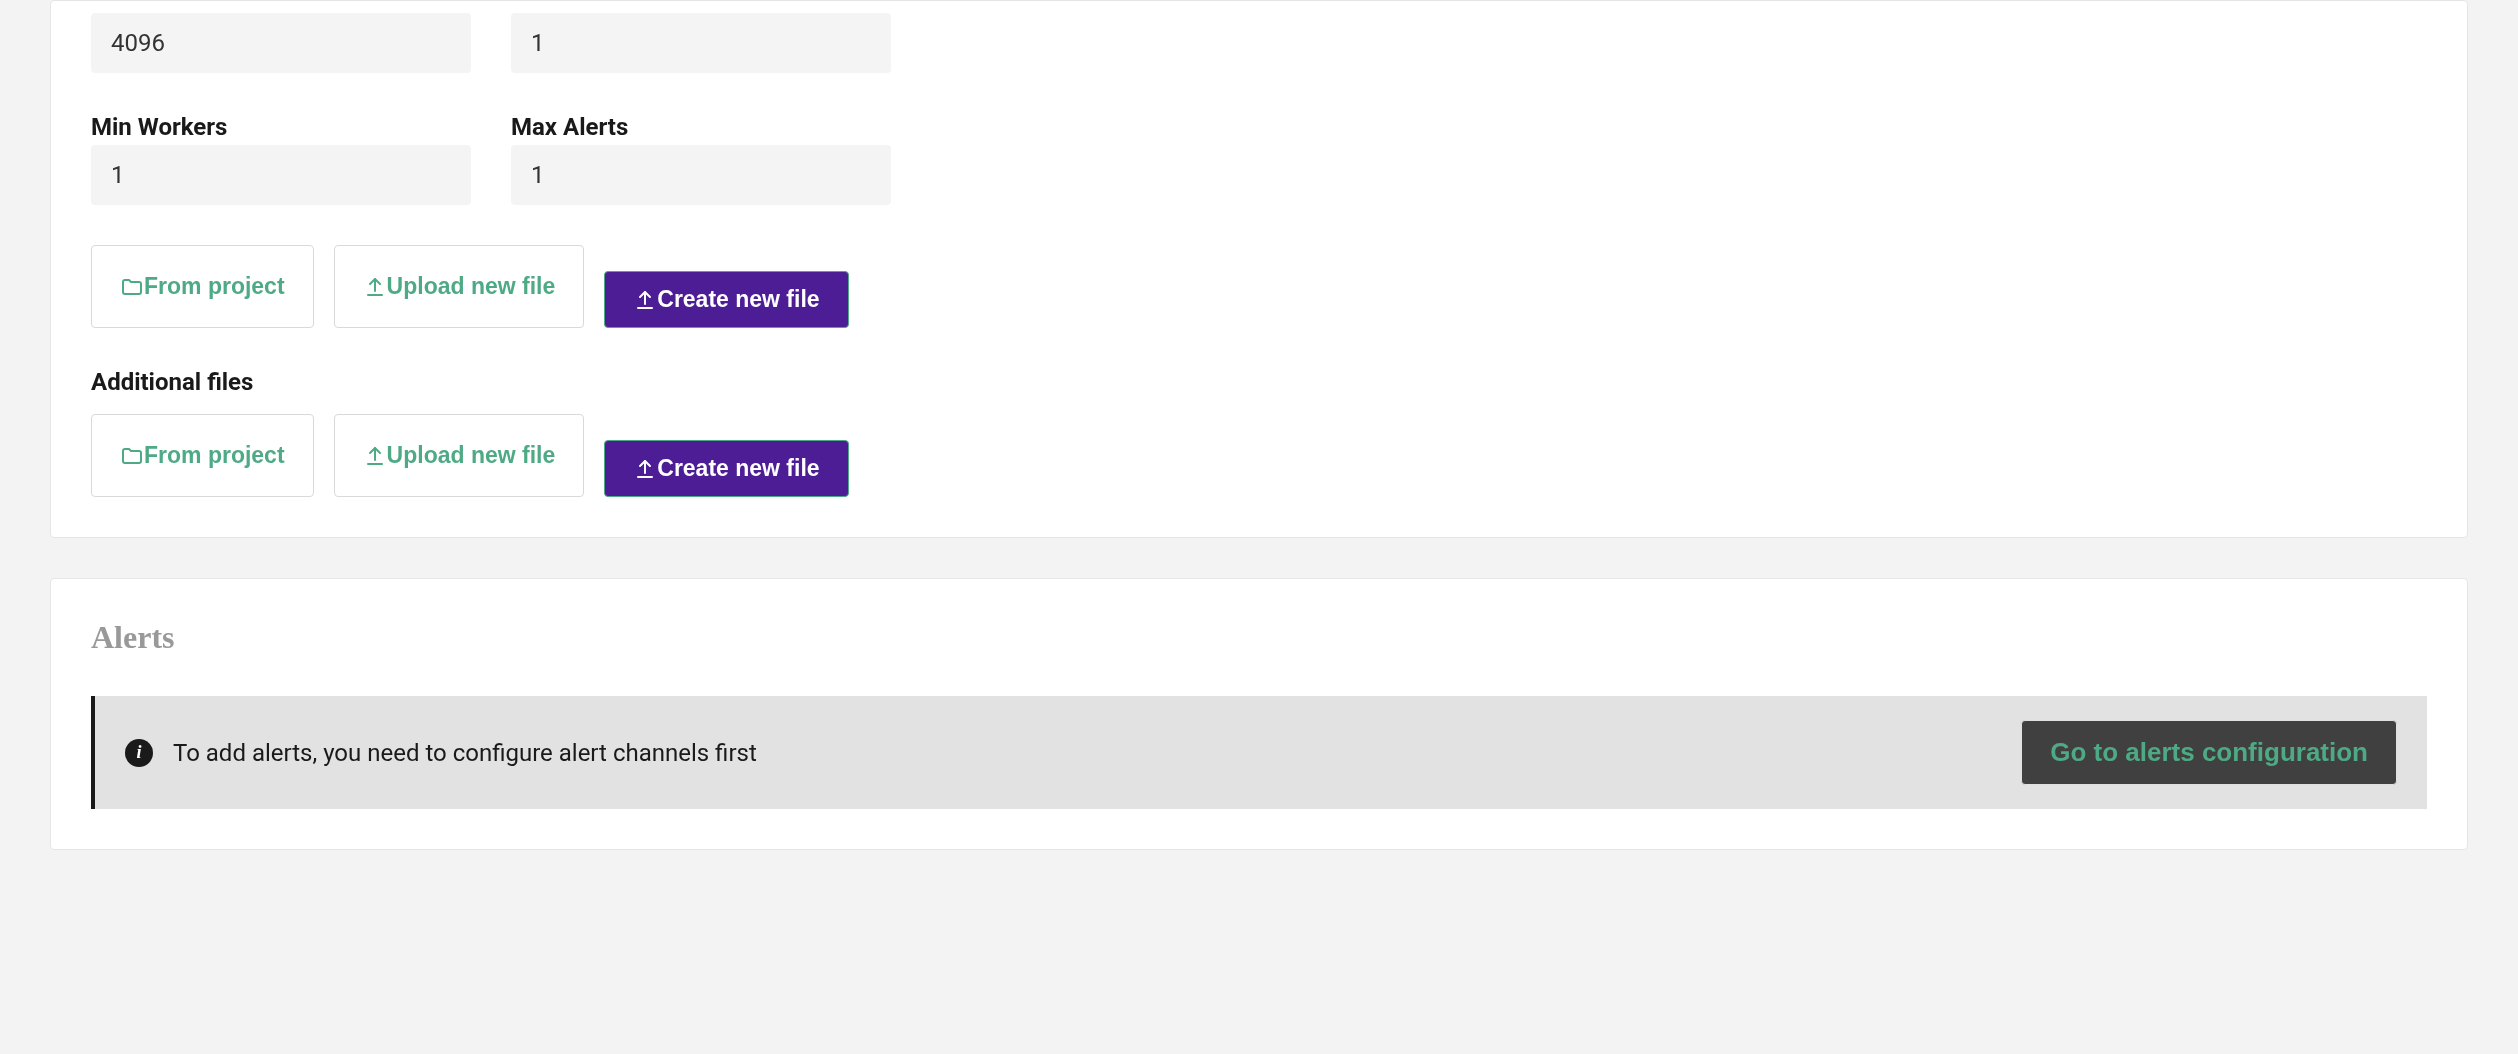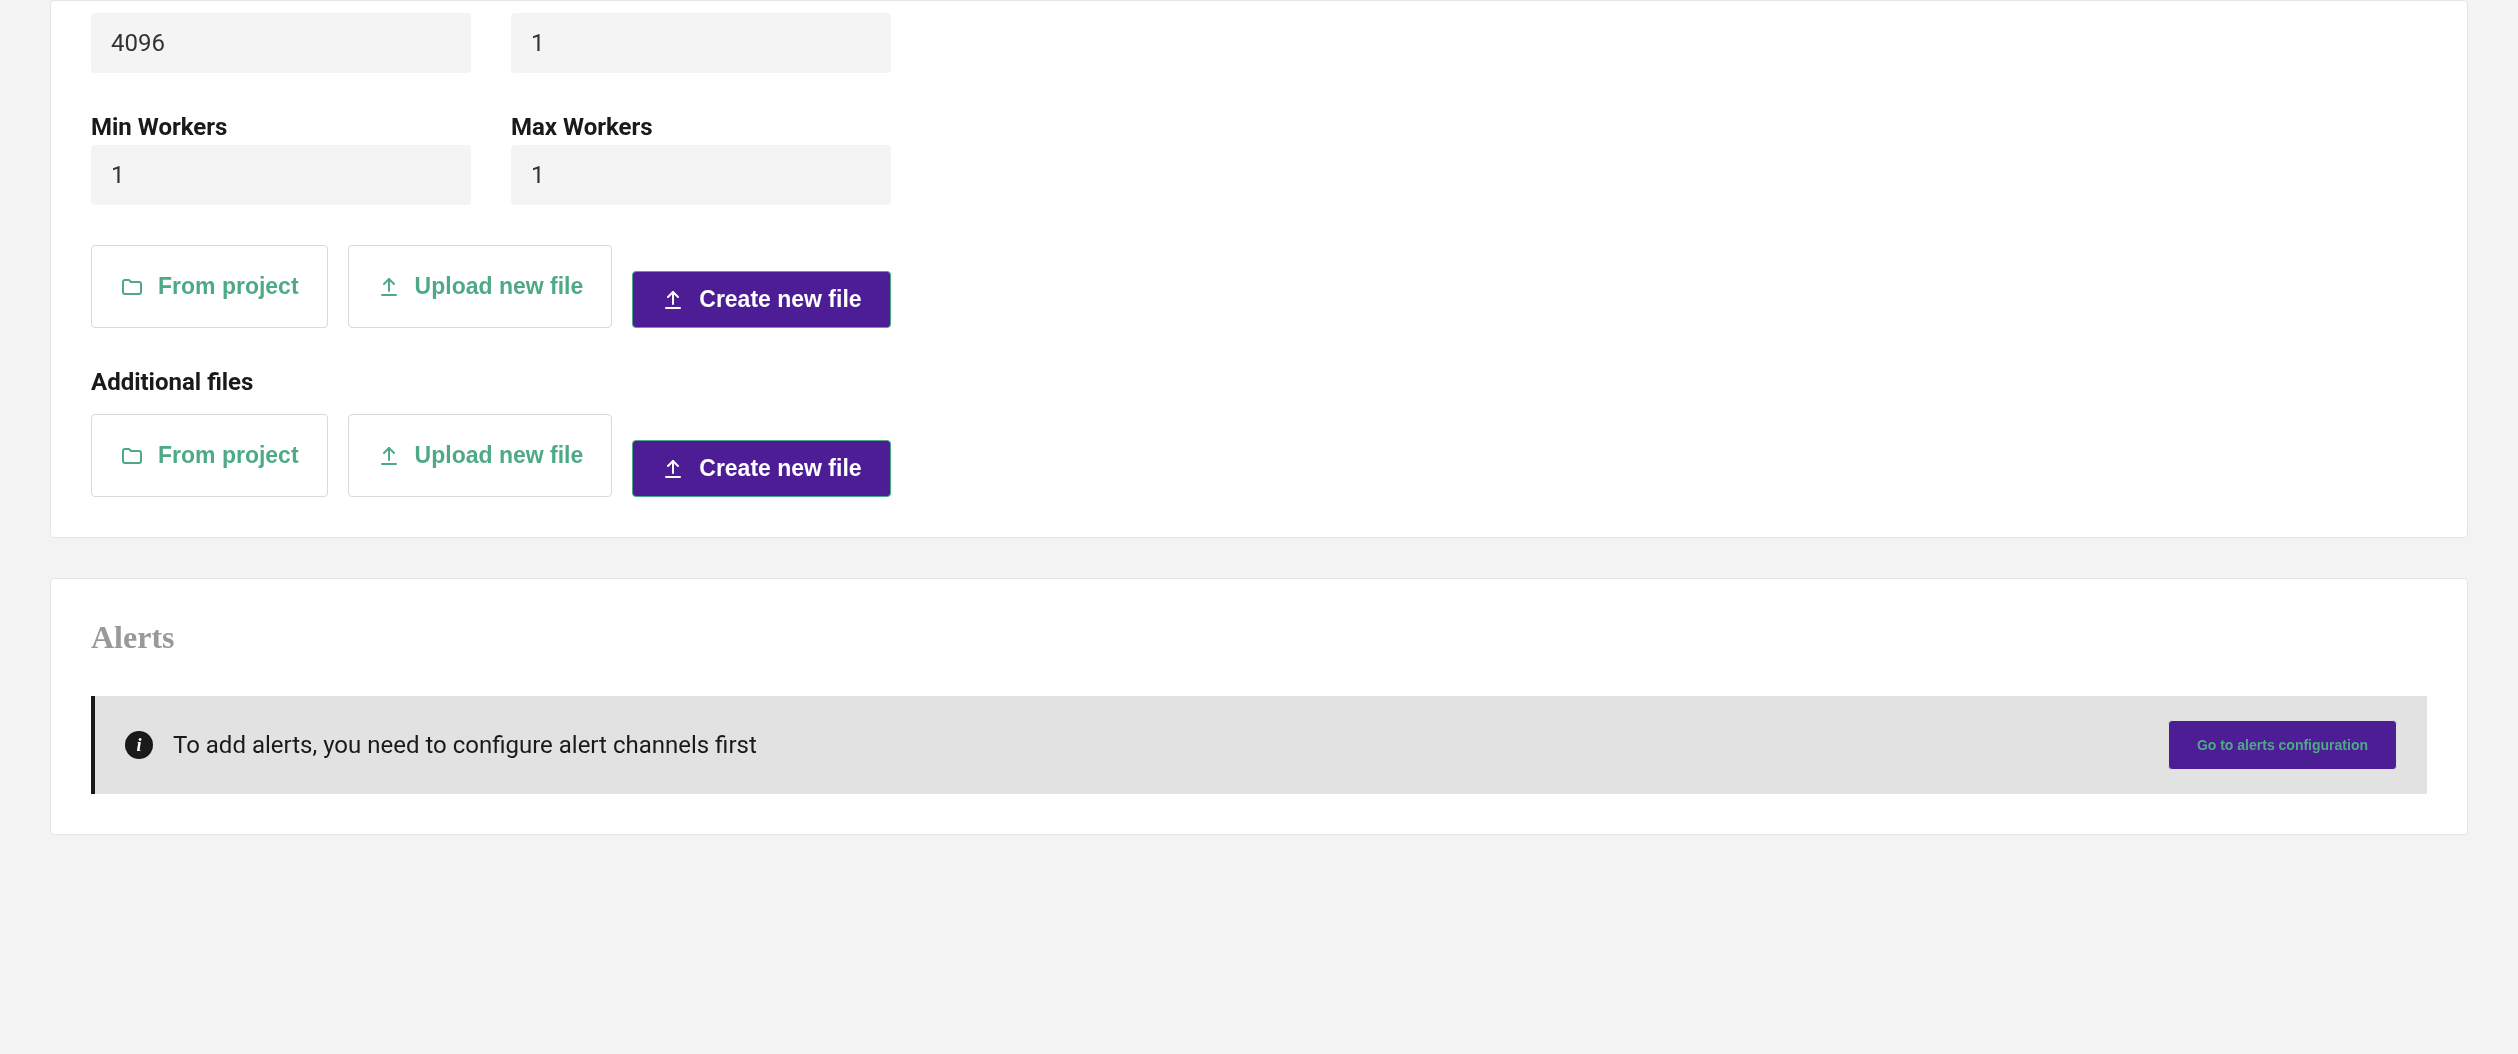--- a/index.html
+++ b/index.html
@@ -48,21 +48,20 @@
     }
     .button-row {
       display: flex;
       gap: 20px;
       margin-bottom: 40px;
     }
     .button-row.last { margin-bottom: 0; }
     .btn {
       display: inline-flex;
       align-items: center;
-      gap: 14px;
       padding: 14px 28px;
       border-radius: 4px;
       font-size: 23px;
       font-weight: 700;
       cursor: pointer;
       border: 1px solid #d9d9d9;
       background: #fff;
       color: #4eaa85;
     }
     .btn.primary {
@@ -106,25 +105,25 @@
       font-weight: 700;
       font-family: Georgia, serif;
       font-style: italic;
     }
     .alert-text {
       font-size: 24px;
       font-weight: 400;
       color: #1a1a1a;
     }
     .alert-action {
-      background: #4c1d95;
+      background: #404040;
       border: 1px solid #e0e0e0;
       border-radius: 4px;
       padding: 16px 28px;
-      font-size: 14px;
+      font-size: 26px;
       font-weight: 700;
       color: #4eaa85;
       cursor: pointer;
     }
     svg { display: block; }
   </style>
 </head>
 <body>
 
 <div class="card config">
@@ -137,21 +136,21 @@
       <div class="readonly-input">1</div>
     </div>
   </div>
 
   <div class="form-row">
     <div class="field-group">
       <label class="field-label">Min Workers</label>
       <div class="readonly-input">1</div>
     </div>
     <div class="field-group">
-      <label class="field-label">Max Workers</label>
+      <label class="field-label">Max Alerts</label>
       <div class="readonly-input">1</div>
     </div>
   </div>
 
   <div class="button-row">
     <button class="btn">
       <span class="icon">
         <svg width="24" height="24" viewBox="0 0 24 24" fill="none" stroke="#4eaa85" stroke-width="2" stroke-linecap="round" stroke-linejoin="round">
             <path d="M3 7a2 2 0 0 1 2-2h4l2 2h8a2 2 0 0 1 2 2v8a2 2 0 0 1-2 2H5a2 2 0 0 1-2-2V7z"></path>
           </svg>

